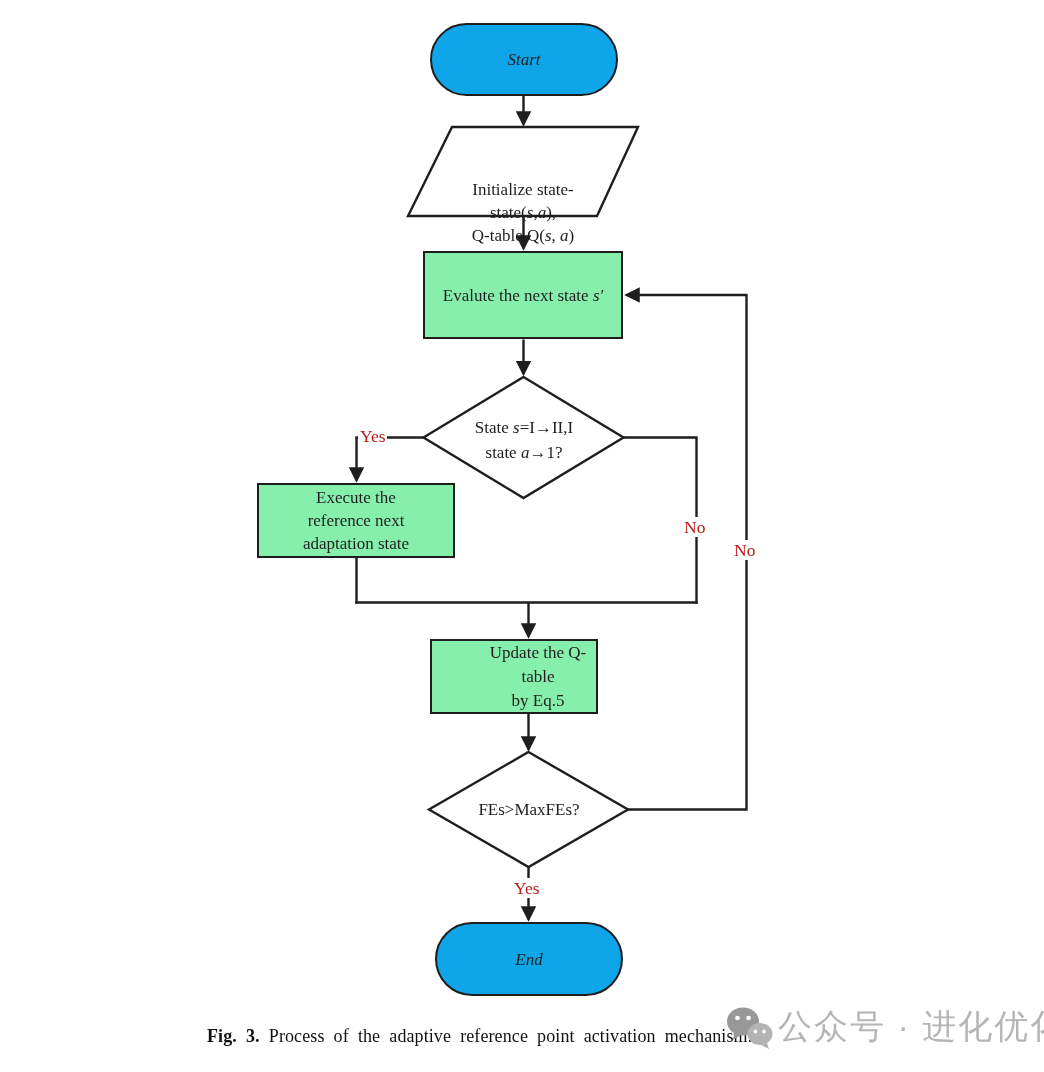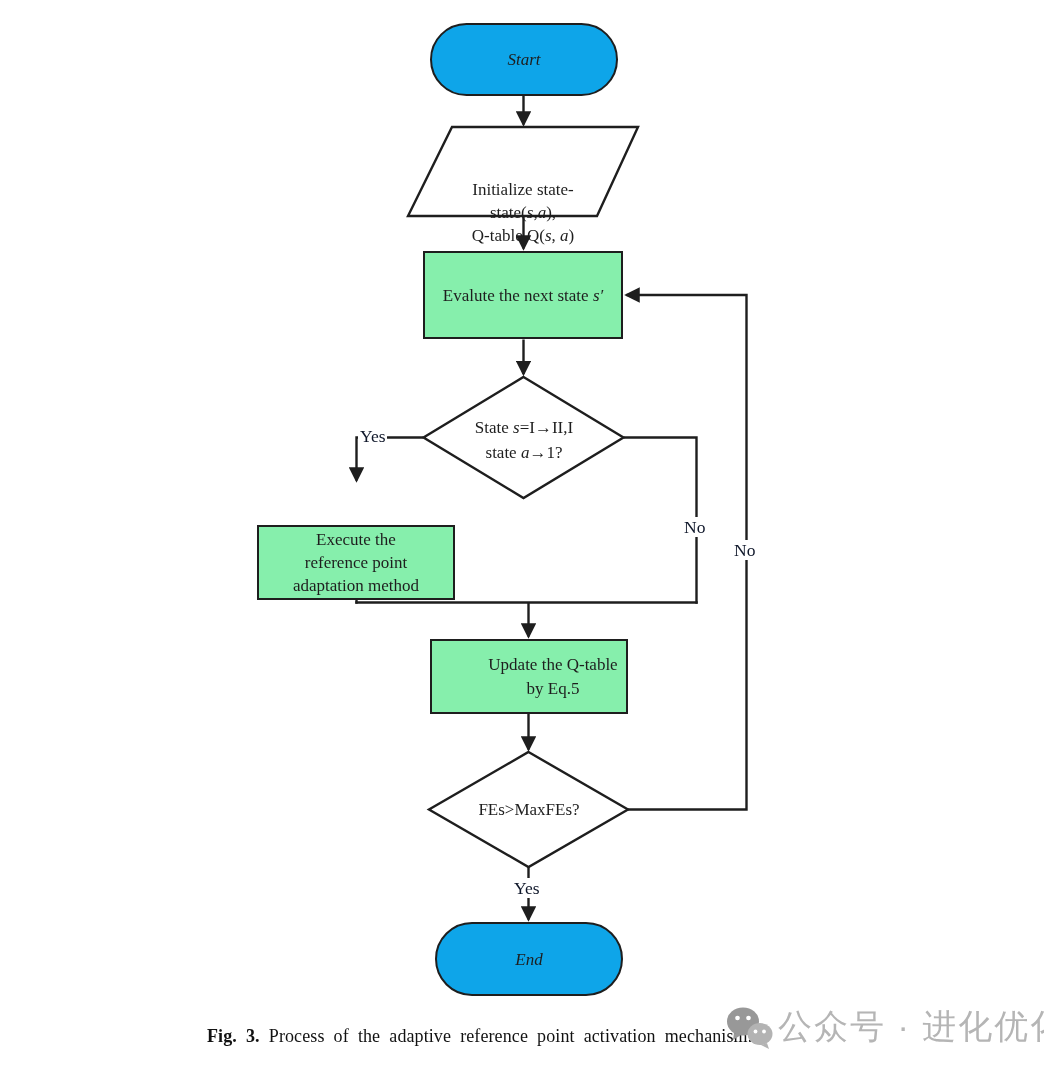--- a/index.html
+++ b/index.html
@@ -13,21 +13,21 @@
     position:absolute; display:flex; flex-direction:column; align-items:center;
     justify-content:center; text-align:center; font-size:17px; line-height:23px;
     background:transparent; z-index:2;
   }
   .terminator { border:2.4px solid #1e1e1e; border-radius:37px; background:#0ea5e9;font-style:italic; }
   .process    { border:2.4px solid #1e1e1e; background:#86efac; }
   .text-only  { border:none; background:transparent; }
   .node i { font-style:italic; }
   .edge-label {
     position:absolute; background:#ffffff; padding:0 2px; font-size:17.5px;
-    line-height:20px; z-index:3; color:#0f172a;
+    line-height:20px; z-index:3; color:#b91c1c;
   }
   .caption {
     position:absolute; left:207px; top:1026px; width:640px; font-size:18px;
     color:#121212; word-spacing:4.5px; letter-spacing:0.1px; z-index:2;
   }
   .caption .cap-label { font-weight:bold; }
   .watermark {
     position:absolute; left:724px; top:1004px; display:flex; align-items:center;
     gap:4px; z-index:4;
   }
@@ -77,27 +77,27 @@
 
   <div class="node process" style="left:423px; top:251px; width:200px; height:88px;">
     <div><span>Evalute the next state </span><i>s′</i></div>
   </div>
 
   <div class="node text-only" style="left:433px; top:411px; width:182px; height:54px; line-height:25px;justify-content:flex-end;">
     <div><span>State </span><i>s</i><span>=I→II,I</span></div>
     <div><span>state </span><i>a</i><span>→1?</span></div>
   </div>
 
-  <div class="node process" style="left:257px; top:483px; width:198px; height:75px;margin-top:42px;">
+  <div class="node process" style="left:257px; top:483px; width:198px; height:75px;">
     <div><span>Execute the</span></div>
-    <div><span>reference point</span></div>
-    <div><span>adaptation method</span></div>
+    <div><span>reference next</span></div>
+    <div><span>adaptation state</span></div>
   </div>
 
-  <div class="node process" style="left:430px; top:639px; width:198px; height:75px; line-height:24px;padding-left:48px;">
+  <div class="node process" style="left:430px; top:639px; width:168px; height:75px; line-height:24px;padding-left:48px;">
     <div><span>Update the Q-table</span></div>
     <div><span>by Eq.5</span></div>
   </div>
 
   <div class="node terminator" style="left:435px; top:922px; width:188px; height:74px;">End</div>
 
   <div class="node text-only" style="left:438px; top:797px; width:182px; height:25px;">
     <div><span>FEs&gt;MaxFEs?</span></div>
   </div>
 

